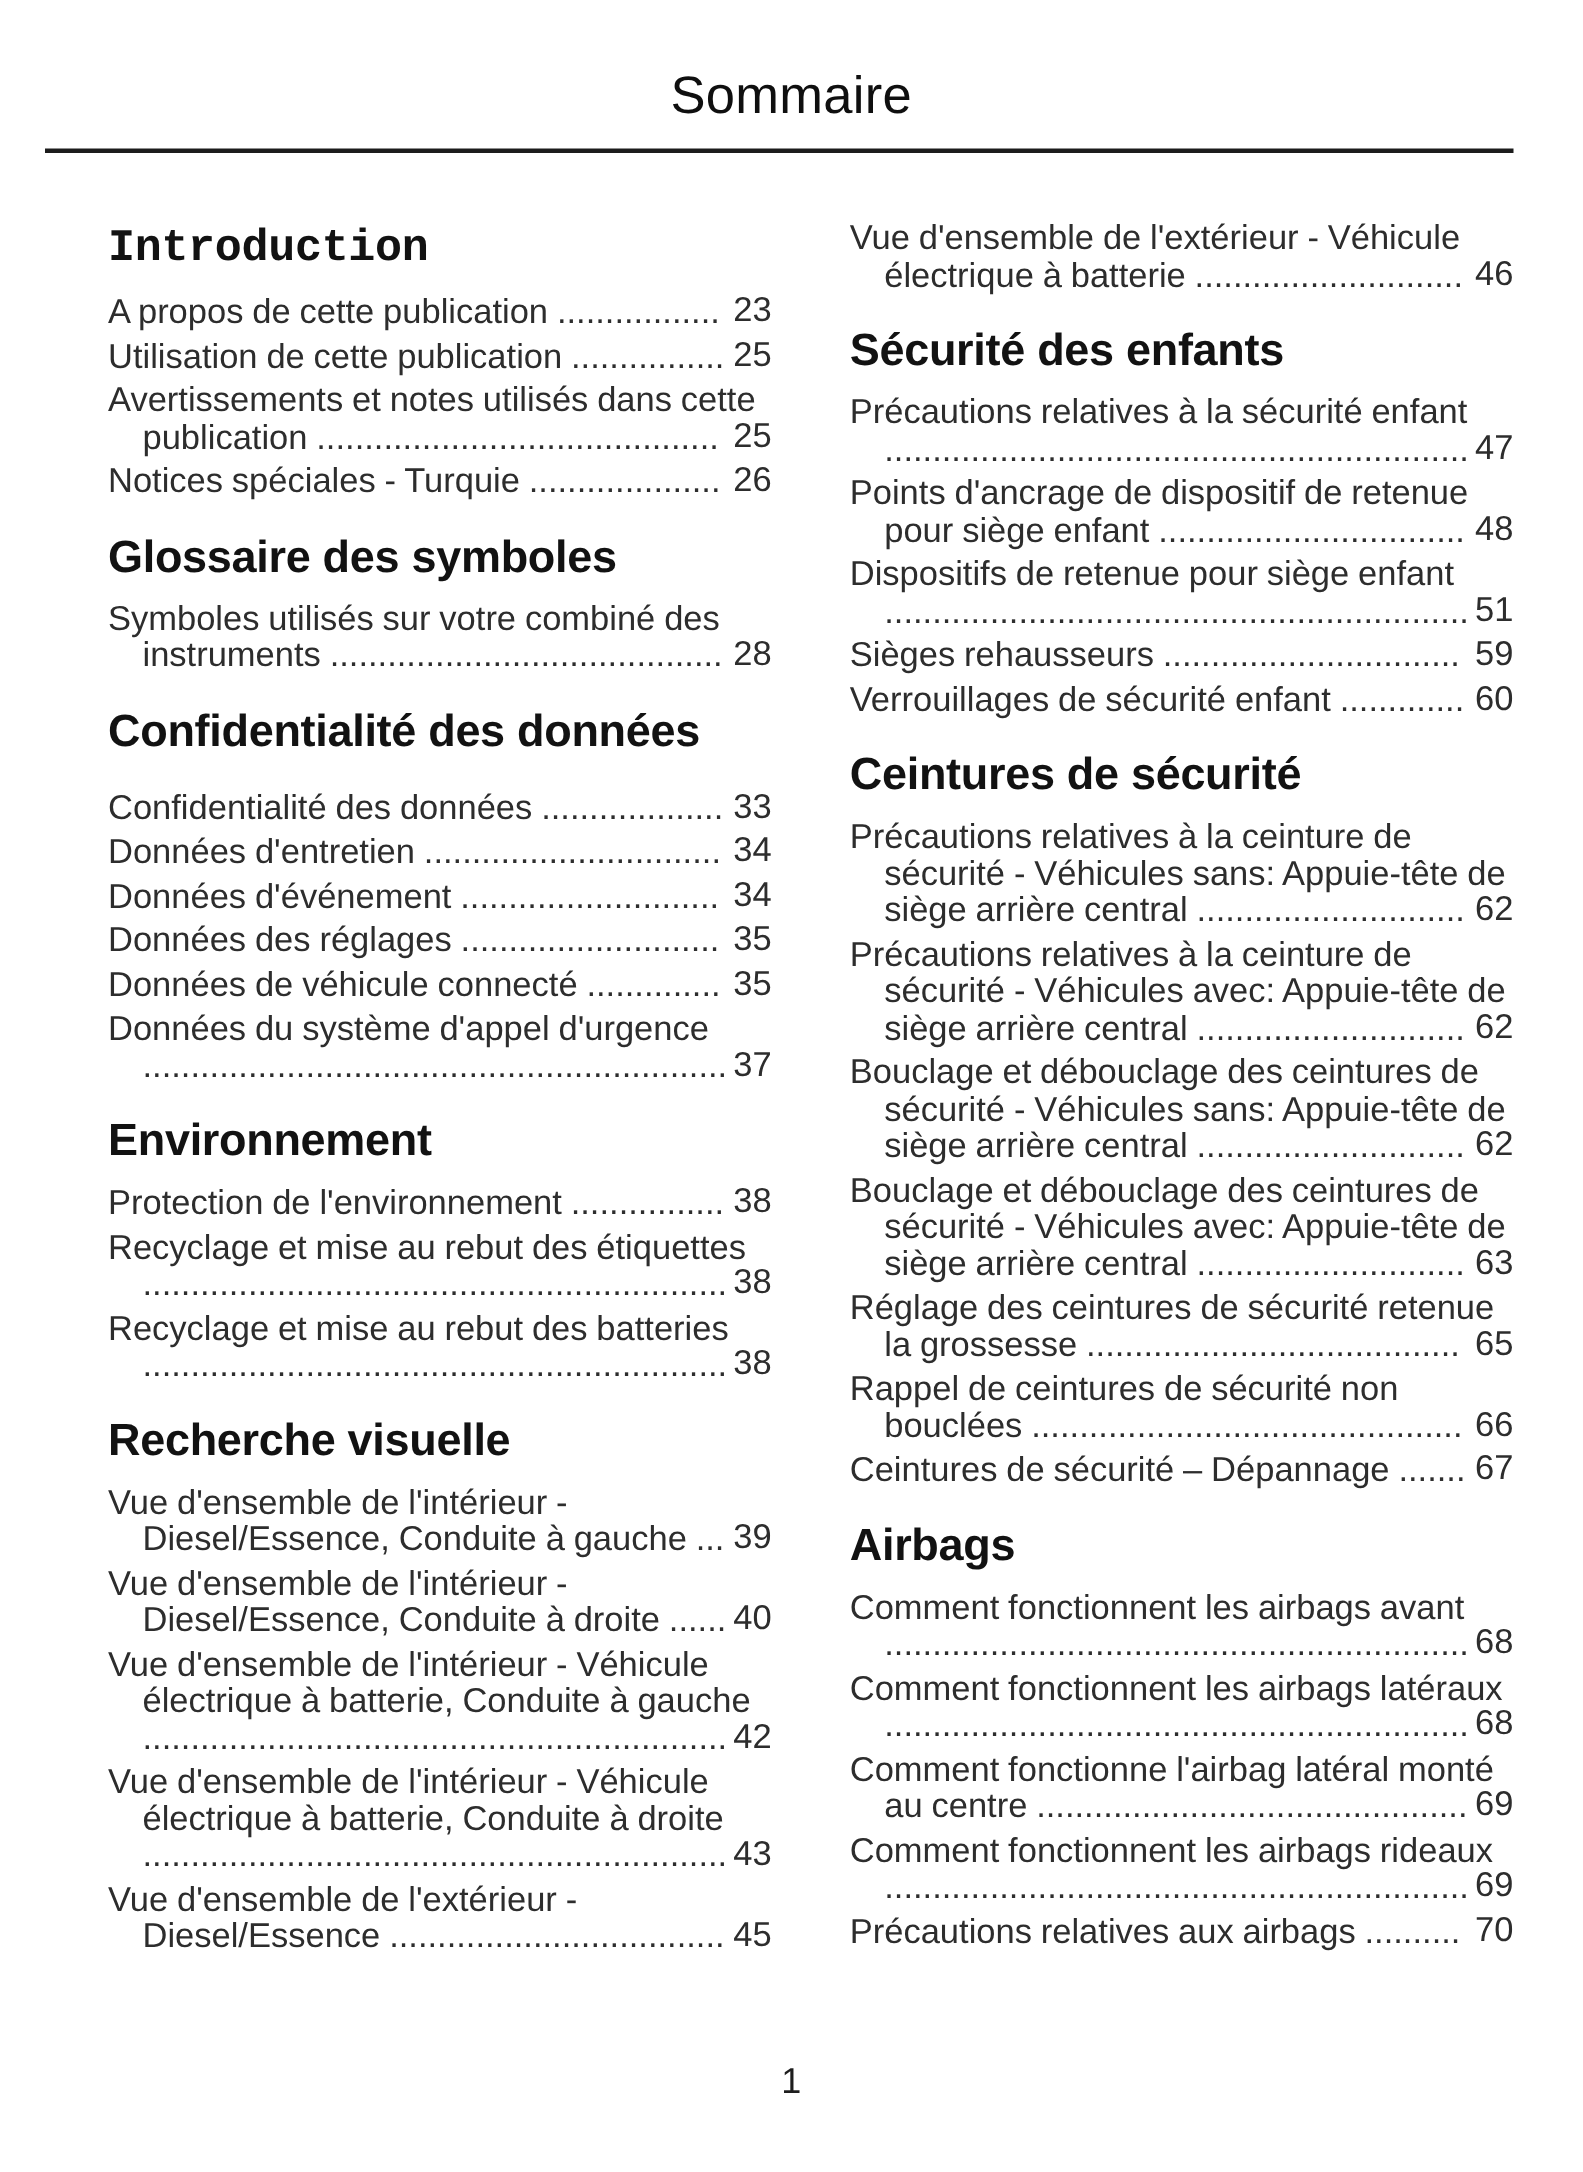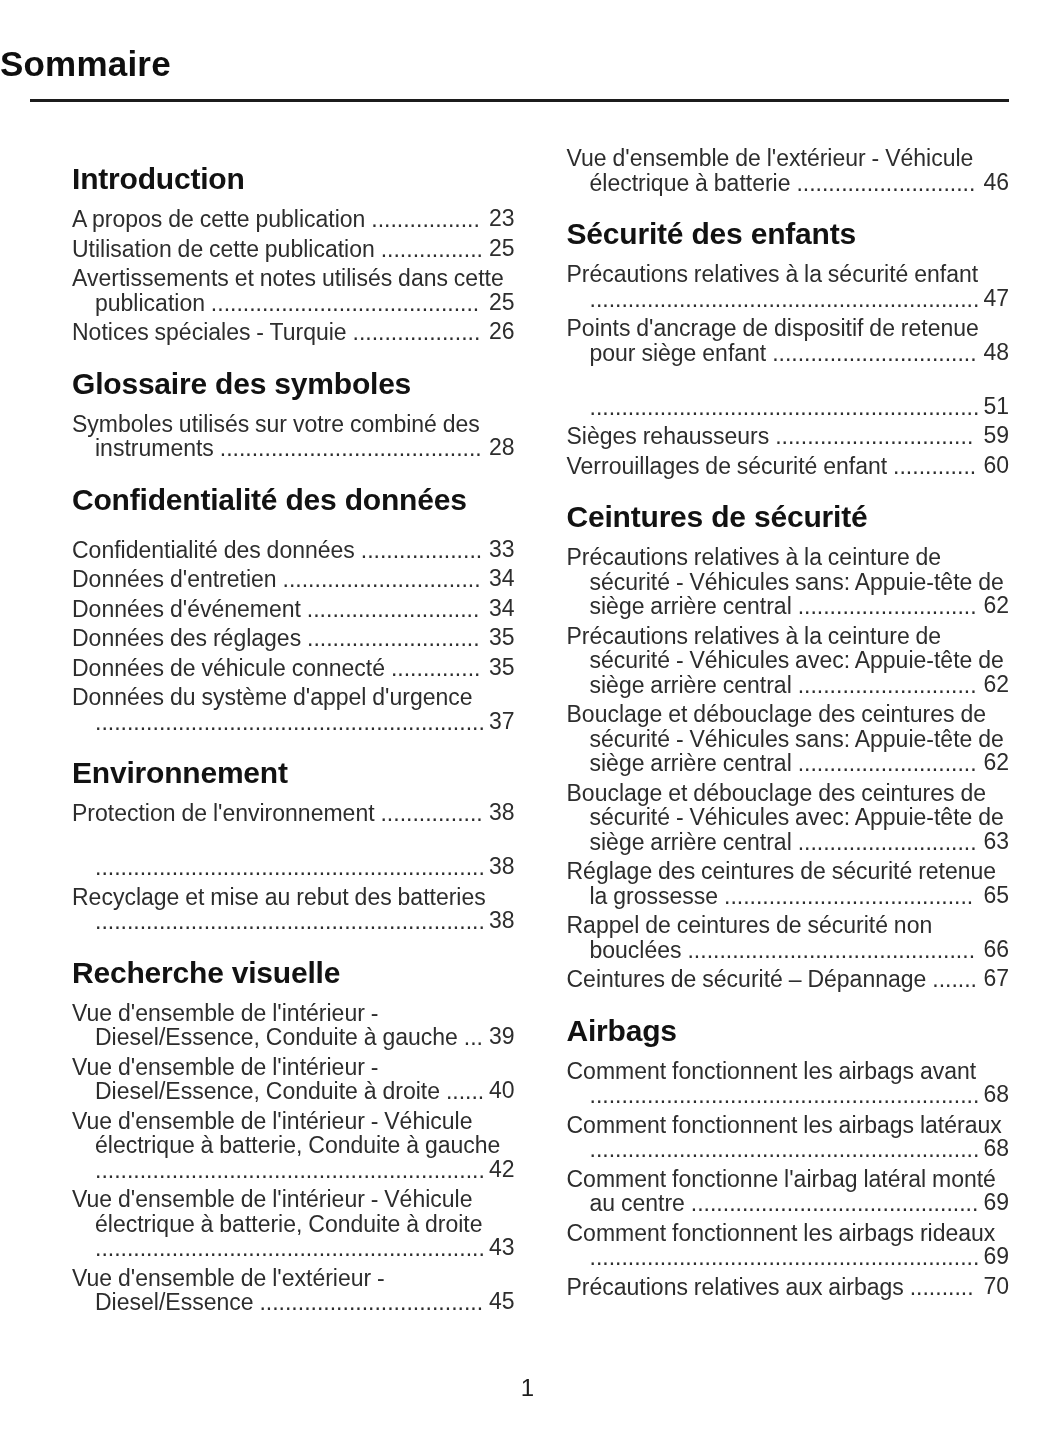--- a/index.html
+++ b/index.html
@@ -6,23 +6,23 @@
   html, body { background: #ffffff; }
   body {
     width: 1055px; height: 1448px;
     position: relative; overflow: hidden;
     font-family: "Liberation Sans", "DejaVu Sans", sans-serif;
     color: #2d2d2d;
     -webkit-text-size-adjust: none;
   }
   .title {
     padding-top: 44px;
-    text-align: left;
+    text-align: center;
     font-size: 35px;
-    font-weight: bold;
+    font-weight: normal;
     color: #0f0f0f;
     letter-spacing: .2px;
   }
   .rule {
     position: absolute;
     left: 30px; right: 46px; top: 99px;
     height: 3px;
     background: #1c1c1c;
   }
   .columns {
@@ -34,21 +34,21 @@
     align-items: start;
   }
   .heading {
     font-size: 30px;
     line-height: 33px;
     font-weight: bold;
     color: #121212;
     letter-spacing: -.2px;
     margin: 22px 0 12px 0;
   }
-  .section:first-child .heading { margin-top: 16px; }
+  .section:first-child .heading { margin-top: 4px; font-family: Liberation Mono, monospace; }
   .entry {
     position: relative;
     font-size: 23px;
     line-height: 24.5px;
     margin: 0 0 5px 0;
     padding-left: 23px;
     text-indent: -23px;
     color: #2d2d2d;
     word-spacing: -0.5px;
   }
@@ -93,41 +93,41 @@
           <p class="entry gap"><span class="txt">Confidentialité des données</span><span class="leader">...................</span><span class="pg">33</span></p>
           <p class="entry"><span class="txt">Données d'entretien</span><span class="leader">...............................</span><span class="pg">34</span></p>
           <p class="entry"><span class="txt">Données d'événement</span><span class="leader">...........................</span><span class="pg">34</span></p>
           <p class="entry"><span class="txt">Données des réglages</span><span class="leader">...........................</span><span class="pg">35</span></p>
           <p class="entry"><span class="txt">Données de véhicule connecté</span><span class="leader">..............</span><span class="pg">35</span></p>
           <p class="entry"><span class="txt">Données du système d'appel d'urgence</span><br><span class="leader">.............................................................</span><span class="pg">37</span></p>
         </div>
         <div class="section">
           <h2 class="heading">Environnement</h2>
           <p class="entry"><span class="txt">Protection de l'environnement</span><span class="leader">................</span><span class="pg">38</span></p>
-          <p class="entry"><br><span class="leader">.............................................................</span><span class="pg">38</span></p>
+          <p class="entry"><span class="txt">Recyclage et mise au rebut des étiquettes</span><br><span class="leader">.............................................................</span><span class="pg">38</span></p>
           <p class="entry"><span class="txt">Recyclage et mise au rebut des batteries</span><br><span class="leader">.............................................................</span><span class="pg">38</span></p>
         </div>
         <div class="section">
           <h2 class="heading">Recherche visuelle</h2>
           <p class="entry"><span class="txt">Vue d'ensemble de l'intérieur - Diesel/Essence, Conduite à gauche</span><span class="leader">...</span><span class="pg">39</span></p>
           <p class="entry"><span class="txt">Vue d'ensemble de l'intérieur - Diesel/Essence, Conduite à droite</span><span class="leader">......</span><span class="pg">40</span></p>
           <p class="entry"><span class="txt">Vue d'ensemble de l'intérieur - Véhicule électrique à batterie, Conduite à gauche</span><br><span class="leader">.............................................................</span><span class="pg">42</span></p>
           <p class="entry"><span class="txt">Vue d'ensemble de l'intérieur - Véhicule électrique à batterie, Conduite à droite</span><br><span class="leader">.............................................................</span><span class="pg">43</span></p>
           <p class="entry"><span class="txt">Vue d'ensemble de l'extérieur - Diesel/Essence</span><span class="leader">...................................</span><span class="pg">45</span></p>
         </div>
       </div>
       <div class="col">
         <div class="section">
           <p class="entry"><span class="txt">Vue d'ensemble de l'extérieur - Véhicule électrique à batterie</span><span class="leader">............................</span><span class="pg">46</span></p>
         </div>
         <div class="section">
           <h2 class="heading">Sécurité des enfants</h2>
           <p class="entry"><span class="txt">Précautions relatives à la sécurité enfant</span><br><span class="leader">.............................................................</span><span class="pg">47</span></p>
           <p class="entry"><span class="txt">Points d'ancrage de dispositif de retenue pour siège enfant</span><span class="leader">................................</span><span class="pg">48</span></p>
-          <p class="entry"><br><span class="leader">.............................................................</span><span class="pg">51</span></p>
+          <p class="entry"><span class="txt">Dispositifs de retenue pour siège enfant</span><br><span class="leader">.............................................................</span><span class="pg">51</span></p>
           <p class="entry"><span class="txt">Sièges rehausseurs</span><span class="leader">...............................</span><span class="pg">59</span></p>
           <p class="entry"><span class="txt">Verrouillages de sécurité enfant</span><span class="leader">.............</span><span class="pg">60</span></p>
         </div>
         <div class="section">
           <h2 class="heading">Ceintures de sécurité</h2>
           <p class="entry"><span class="txt">Précautions relatives à la ceinture de sécurité - Véhicules sans: Appuie-tête de siège arrière central</span><span class="leader">............................</span><span class="pg">62</span></p>
           <p class="entry"><span class="txt">Précautions relatives à la ceinture de sécurité - Véhicules avec: Appuie-tête de siège arrière central</span><span class="leader">............................</span><span class="pg">62</span></p>
           <p class="entry"><span class="txt">Bouclage et débouclage des ceintures de sécurité - Véhicules sans: Appuie-tête de siège arrière central</span><span class="leader">............................</span><span class="pg">62</span></p>
           <p class="entry"><span class="txt">Bouclage et débouclage des ceintures de sécurité - Véhicules avec: Appuie-tête de siège arrière central</span><span class="leader">............................</span><span class="pg">63</span></p>
           <p class="entry"><span class="txt">Réglage des ceintures de sécurité retenue la grossesse</span><span class="leader">.......................................</span><span class="pg">65</span></p>

